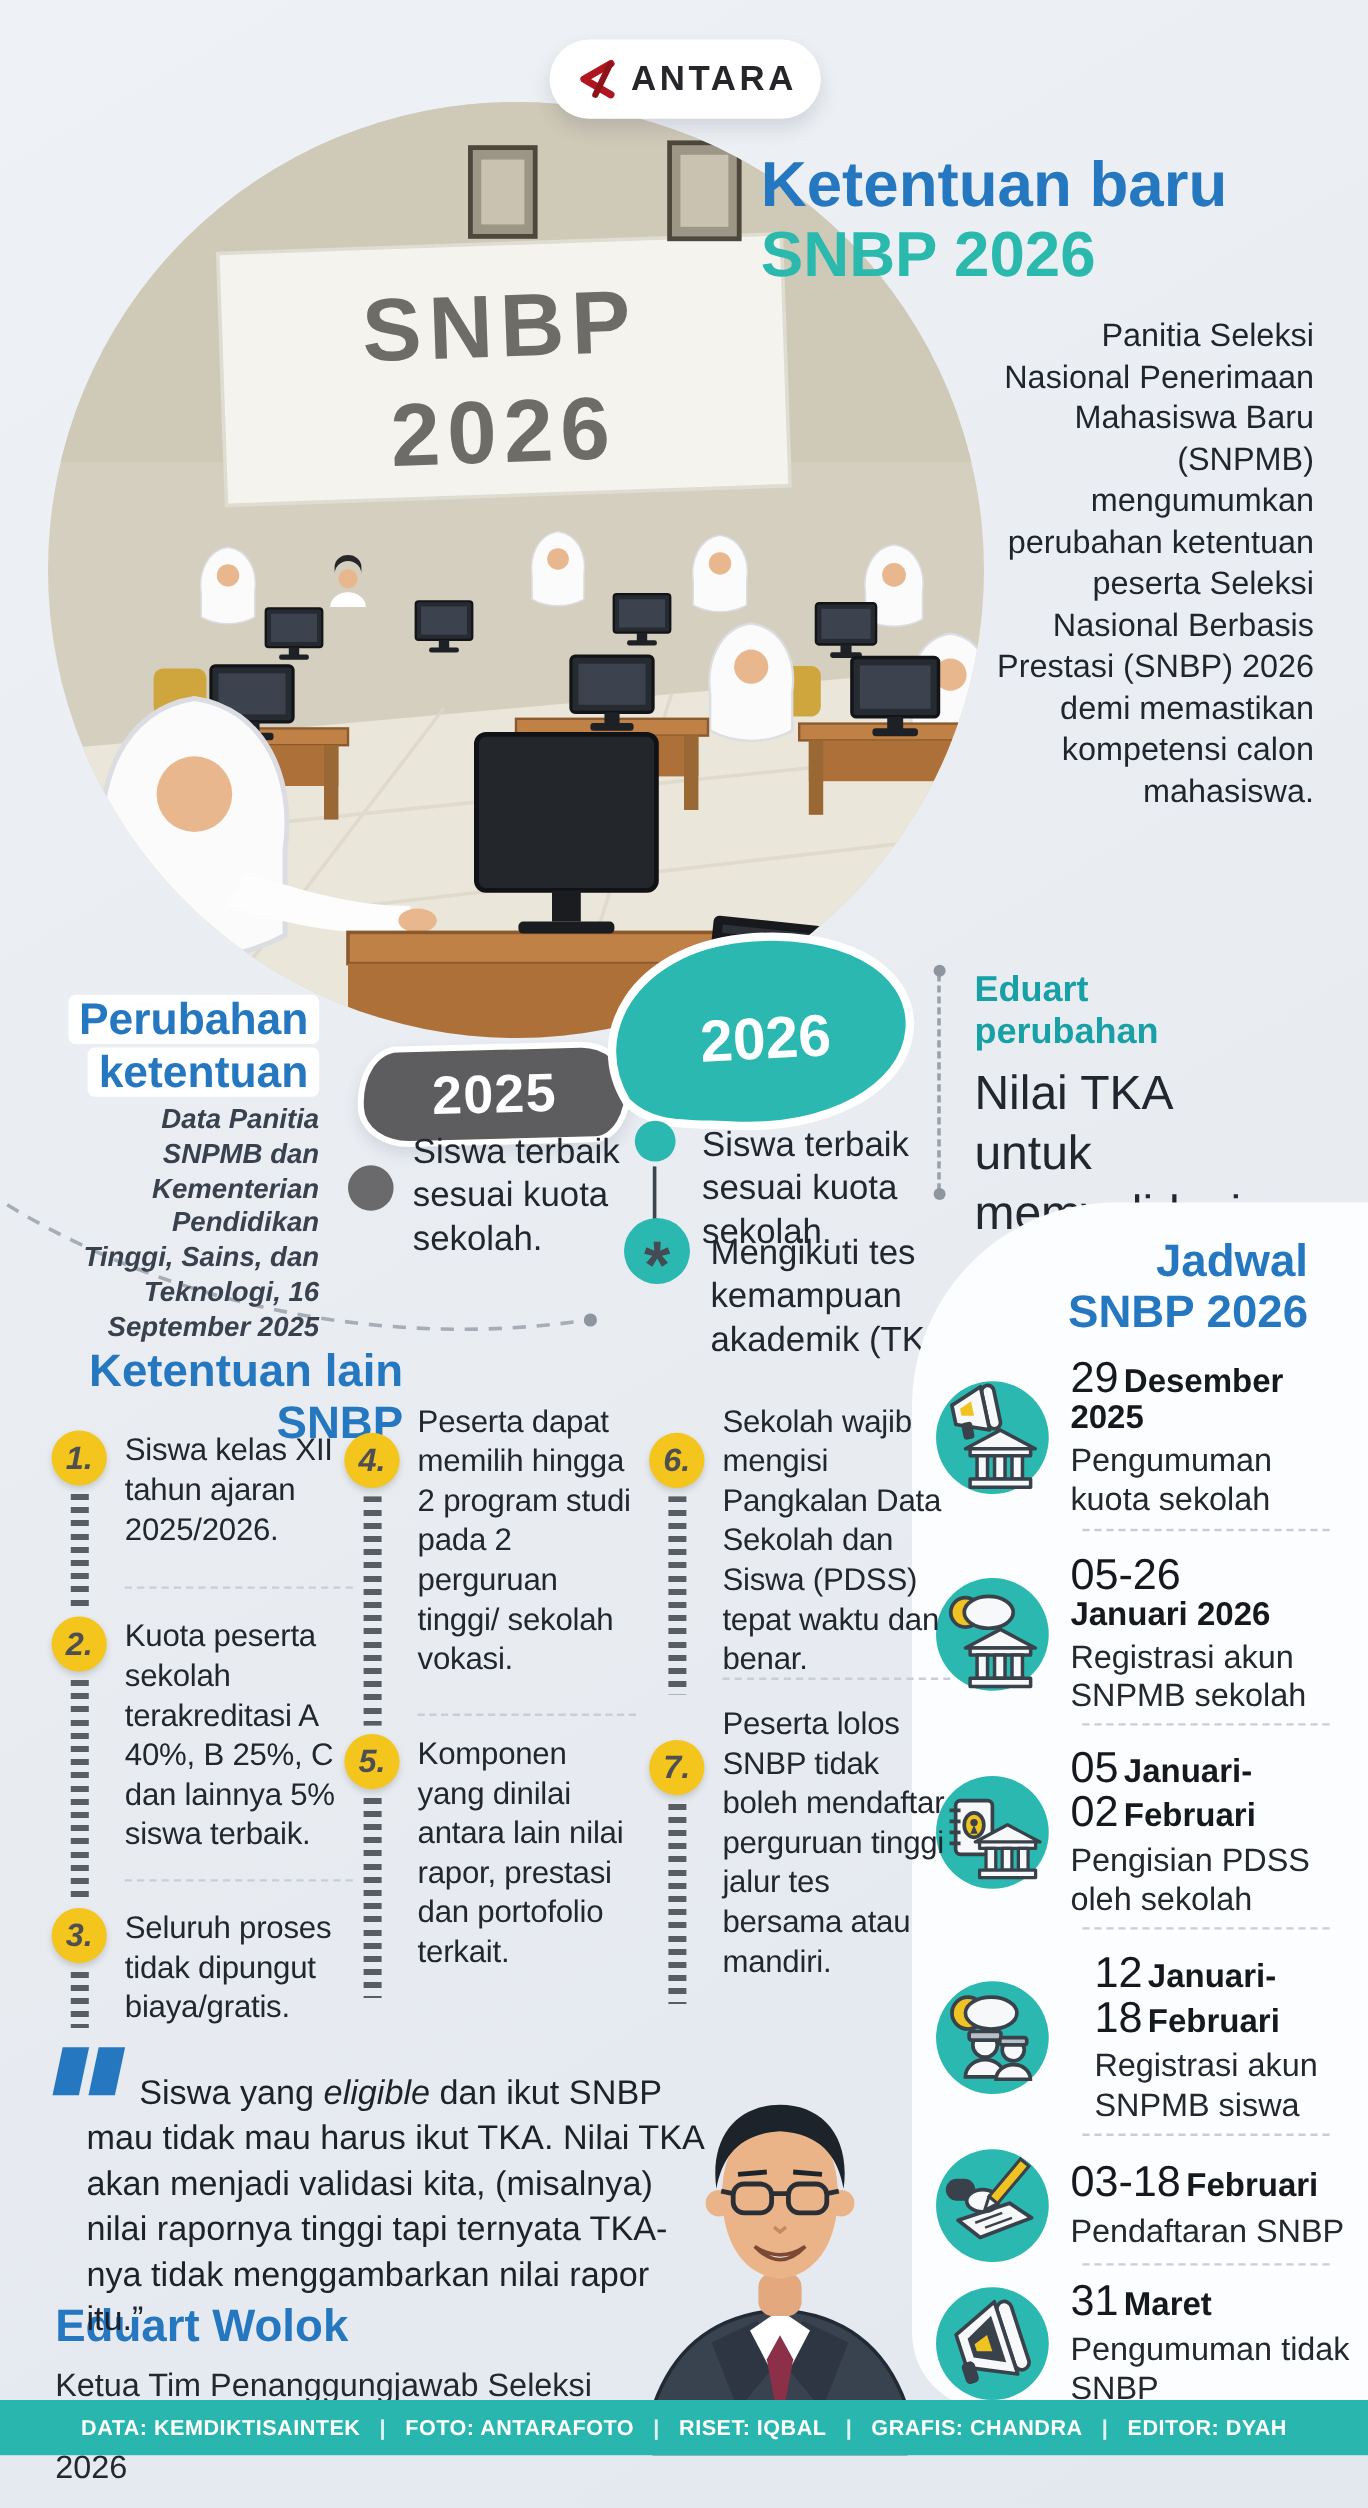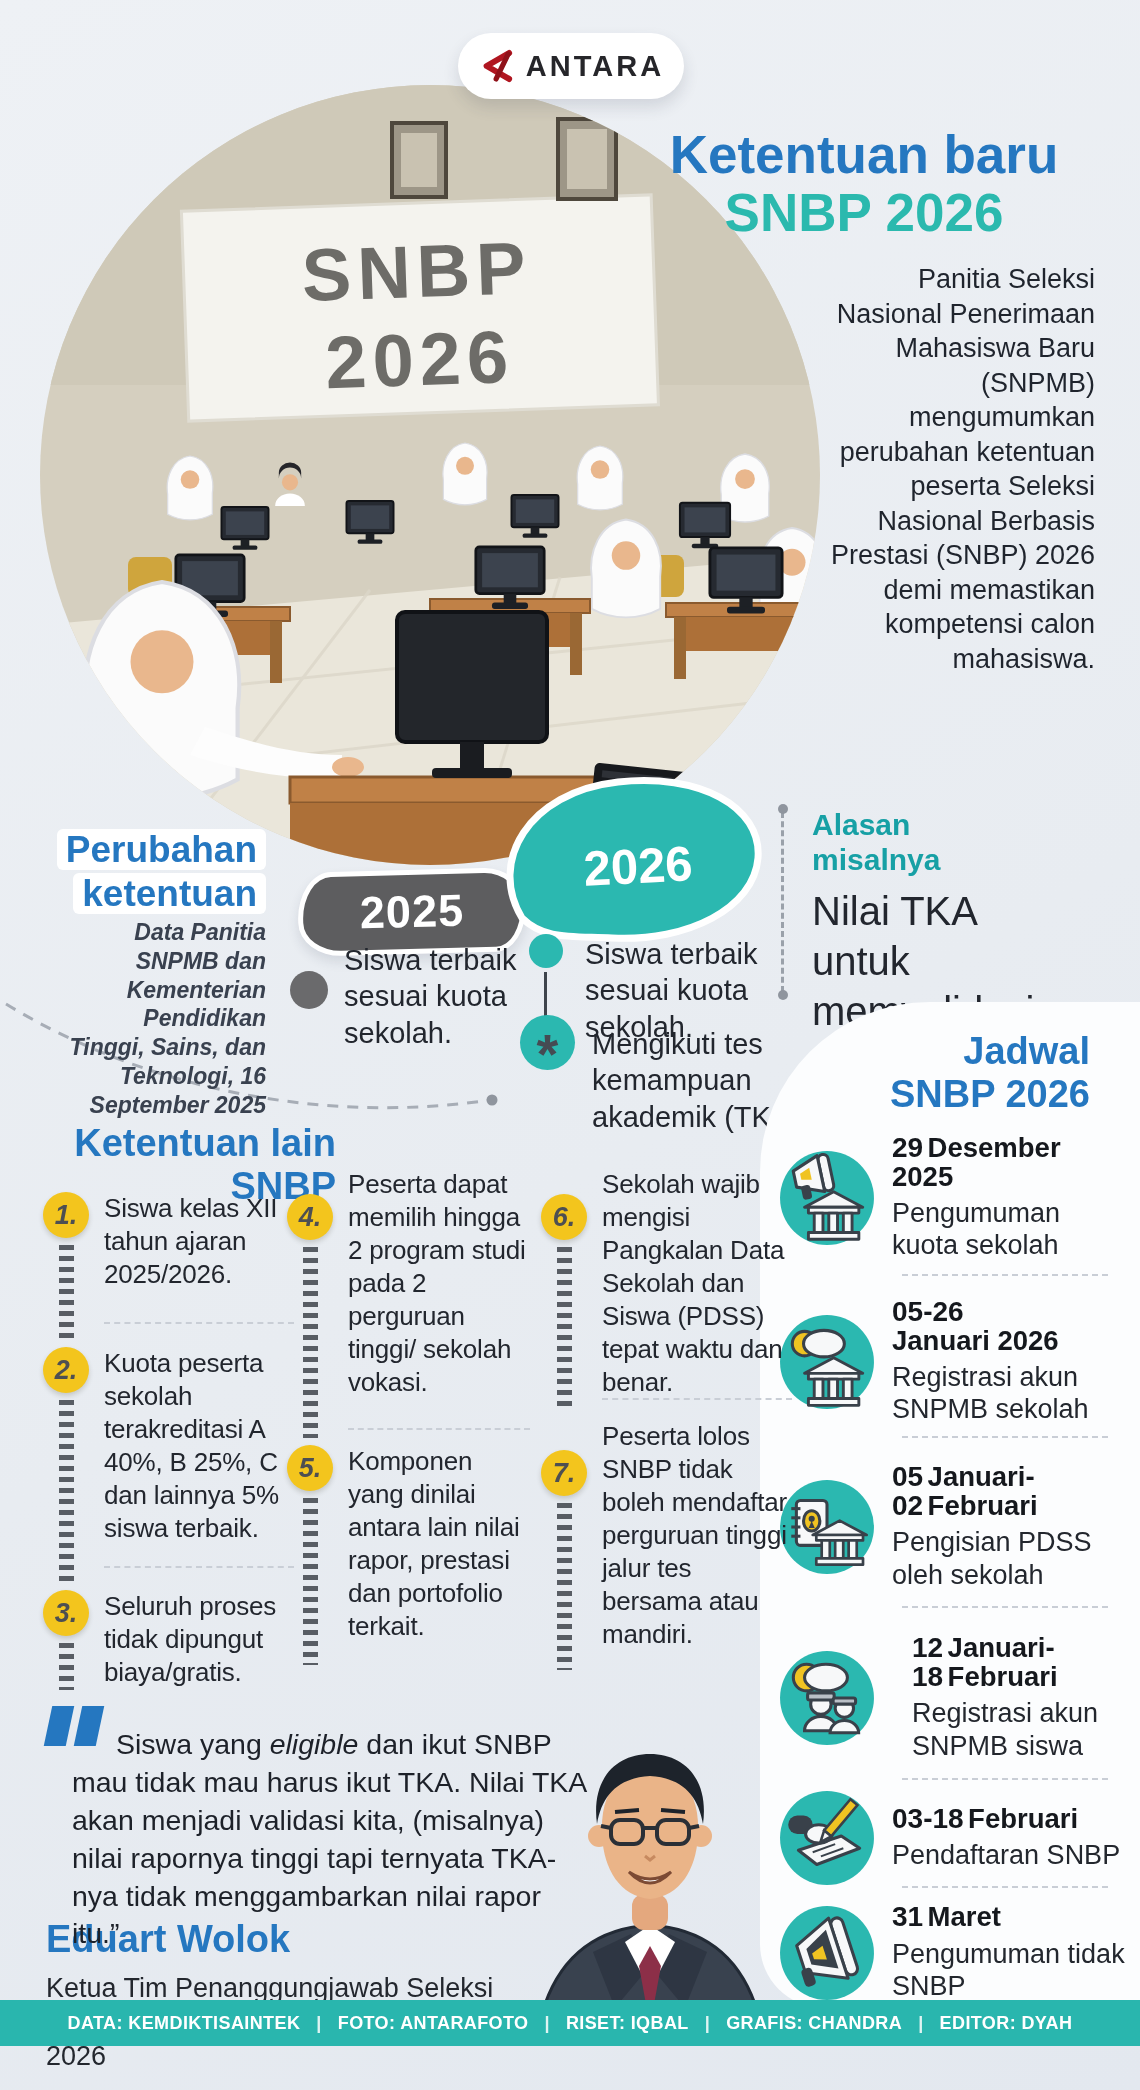--- a/index.html
+++ b/index.html
@@ -8,21 +8,21 @@
     font-family:"Liberation Sans",sans-serif;color:#23272e;}
   .abs{position:absolute;}
 
   
   .logo-pill{left:458px;top:33px;width:226px;height:66px;background:#fff;border-radius:34px;
     display:flex;align-items:center;justify-content:center;gap:10px;
     box-shadow:0 8px 16px rgba(40,50,70,.14);}
   .logo-text{font-weight:bold;font-size:29px;letter-spacing:3px;color:#26262a;}
 
   
-  .headline{right:46px;top:126px;width:460px;text-align:center;font-weight:bold;line-height:1.1;}
+  .headline{right:46px;top:126px;width:460px;text-align:left;font-weight:bold;line-height:1.1;}
   .headline .l1{font-size:53px;color:#2577c0;}
   .headline .l2{font-size:53px;color:#2bb9ae;}
 
   .intro{right:45px;top:262px;width:272px;text-align:right;font-size:27px;line-height:1.28;color:#1f242d;}
 
   
   .photo-wrap{left:40px;top:85px;width:780px;height:780px;border-radius:50%;overflow:hidden;}
   .photo-vignette{left:40px;top:85px;width:780px;height:780px;border-radius:50%;
     background:radial-gradient(circle at 50% 50%,transparent 80%,rgba(235,239,244,.85) 99%);pointer-events:none;}
   .scene text{font-family:"Liberation Sans",sans-serif;}
@@ -65,21 +65,21 @@
   .panel{left:760px;top:1002px;width:380px;height:1006px;background:#fcfdfe;
     border-radius:170px 0 0 64px;}
   .jadwal-h{right:50px;top:1030px;width:300px;text-align:right;color:#2577c0;font-weight:bold;
     font-size:38px;line-height:1.12;}
 
   .jentry{display:flex;align-items:center;width:352px;left:778px;}
   .jicon{width:98px;height:98px;flex:0 0 98px;margin-right:16px;}
   .jicon svg{width:98px;height:98px;display:block;}
   .jtext{flex:1;min-width:0;}
   .dline{line-height:1.02;color:#15181d;white-space:nowrap;}
-  .dbig{font-size:28px;font-weight:bold;}
+  .dbig{font-size:36px;font-weight:normal;}
   .dsmall{font-size:27.5px;font-weight:bold;}
   .jdesc{font-size:27px;line-height:1.2;color:#23272e;margin-top:6px;}
   .jsep{border-top:2px dashed #c9ced6;width:206px;left:902px;}
 
   
   .ketentuan-h{left:30px;top:1122px;width:306px;text-align:right;color:#2577c0;font-weight:bold;
     font-size:38px;line-height:1.12;}
   .kitem{display:flex;align-items:flex-start;}
   .knumcol{width:48px;flex:0 0 48px;display:flex;flex-direction:column;align-items:center;align-self:stretch;}
   .kcircle{width:46px;height:46px;border-radius:50%;background:#f3c51d;color:#4d4f52;
@@ -237,21 +237,21 @@
     <path d="M22,148 C-12,92 28,22 118,12 C198,3 262,36 258,88 C254,138 188,172 112,168 C72,166 44,170 22,148 Z" fill="#2bb8b0" stroke="#ffffff" stroke-width="7"></path>
   </svg>
   <div class="abs blob2026-label">2026</div>
   <div class="abs dot-teal"></div>
   <div class="abs vline"></div>
   <div class="abs ast">*</div>
   <div class="abs t2026a">Siswa terbaik sesuai kuota sekolah.</div>
   <div class="abs t2026b">Mengikuti tes kemampuan akademik (TKA).</div>
 
   <div class="abs alasan-dash"></div>
-  <div class="abs alasan-h">Alasan misalnya</div>
+  <div class="abs alasan-h">Eduart perubahan</div>
   <div class="abs alasan-b">Nilai TKA untuk memvalidasi nilai rapor.</div>
 
   <div class="abs panel"></div>
   <div class="abs jadwal-h">
     <div>Jadwal</div>
     <div>SNBP 2026</div>
   </div>
   <div id="jadwal-entries">
       <div class="abs jentry" style="top: 1124px; height: 148px;">
         <div class="jicon">

